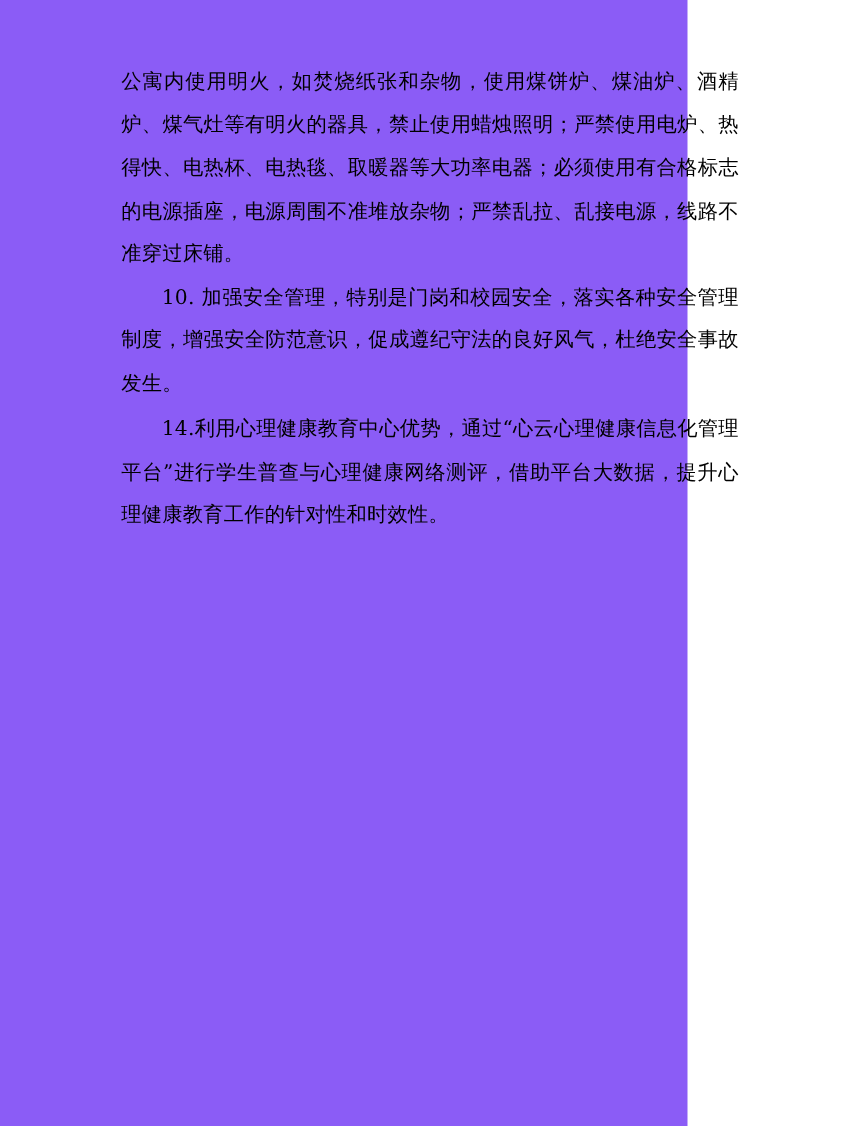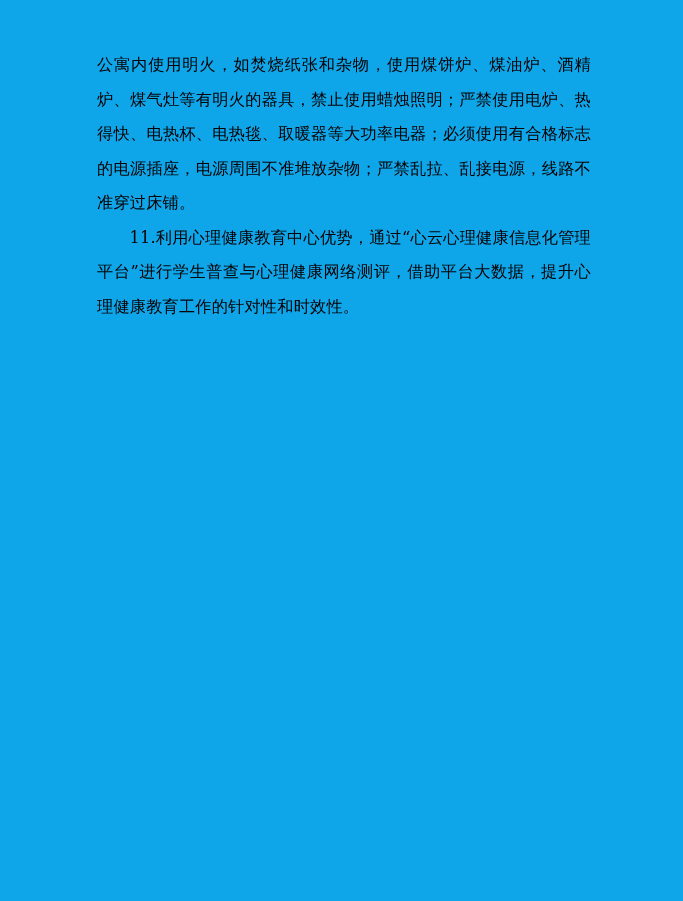--- a/index.html
+++ b/index.html
@@ -9,23 +9,23 @@
   }
   body {
     width: 683px;
     height: 901px;
     font-family: "DejaVu Serif", "Liberation Serif", serif;
     color: #000000;
     overflow: hidden;
   }
   .page {
     position: relative;
-    width: 683px;
+    width: 550px;
     height: 901px;
-    background: #0ea5e9;
+    background: #8b5cf6;
     box-sizing: border-box;
     padding: 48px 92px 0 97px;
   }
   .doc-body {
     width: 494px;
   }
   p.para {
     margin: 0 0 2px 0;
     font-size: 16.2px;
     line-height: 34.5px;
@@ -40,15 +40,16 @@
   p.tight {
     margin-bottom: 0;
   }
 </style>
 </head>
 <body>
 
 <div class="page">
   <div class="doc-body">
     <p class="para tight">公寓内使用明火，如焚烧纸张和杂物，使用煤饼炉、煤油炉、酒精炉、煤气灶等有明火的器具，禁止使用蜡烛照明；严禁使用电炉、热得快、电热杯、电热毯、取暖器等大功率电器；必须使用有合格标志的电源插座，电源周围不准堆放杂物；严禁乱拉、乱接电源，线路不准穿过床铺。</p>
-    <p class="para indent">11.利用心理健康教育中心优势，通过“心云心理健康信息化管理平台”进行学生普查与心理健康网络测评，借助平台大数据，提升心理健康教育工作的针对性和时效性。</p>
+    <p class="para indent">10. 加强安全管理，特别是门岗和校园安全，落实各种安全管理制度，增强安全防范意识，促成遵纪守法的良好风气，杜绝安全事故发生。</p>
+    <p class="para indent">14.利用心理健康教育中心优势，通过“心云心理健康信息化管理平台”进行学生普查与心理健康网络测评，借助平台大数据，提升心理健康教育工作的针对性和时效性。</p>
   </div>
 </div>
 
 </body></html>

